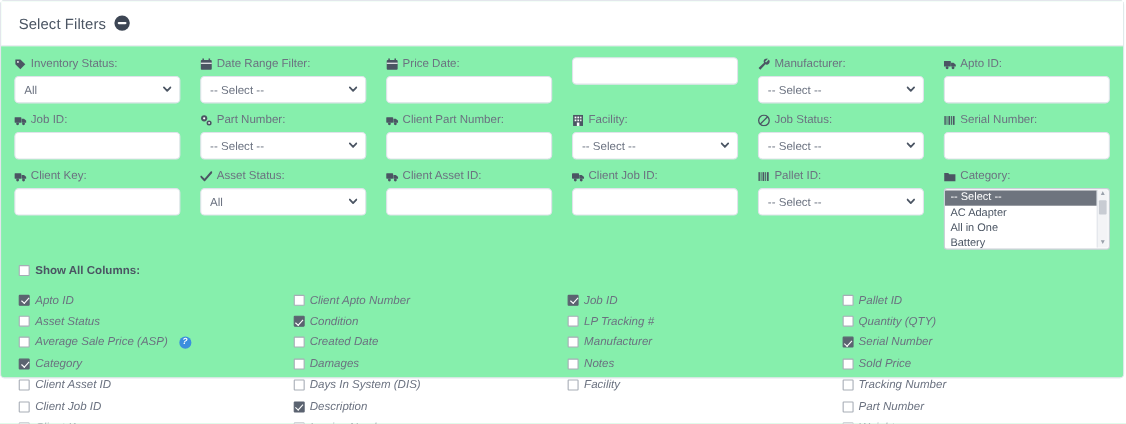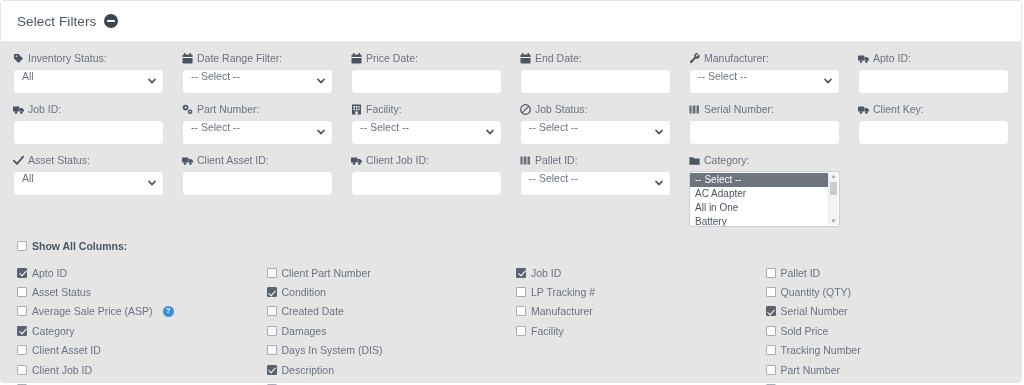--- a/index.html
+++ b/index.html
@@ -10,25 +10,25 @@
   body {
     width: 1024px;
     height: 385px;
     font-family: "Liberation Sans", sans-serif;
     font-size: 11px;
     color: #58616e;
     overflow: hidden;
   }
   .panel {
     width: 1022px;
-    height: 383px;
+    height: 344px;
     border: 1px solid #e3e6ec;
     border-radius: 4px;
     box-sizing: border-box;
-    background: #e5e5e5;
+    background: #86efac;
     display: flex;
     flex-direction: column;
   }
   .panel-header {
     height: 41px;
     min-height: 41px;
     background: #ffffff;
     border-bottom: 1px solid #e9ebf0;
     display: flex;
     align-items: center;
@@ -101,21 +101,21 @@
     height: 25px;
     box-sizing: border-box;
     border: 1px solid #dfe3ea;
     border-radius: 4px;
     background: #ffffff;
     font-family: "Liberation Sans", sans-serif;
     font-size: 10.5px;
     color: #6b7280;
     padding: 0 8px;
     display: flex;
-    align-items: flex-start;
+    align-items: center;
     position: relative;
     outline: none;
   }
   .ctrl.select { padding-right: 20px; }
   .ctrl .chev {
     position: absolute;
     right: 7px;
     top: 50%;
     width: 8px;
     height: 8px;
@@ -199,20 +199,21 @@
     display: grid;
     grid-template-columns: repeat(4, 1fr);
     column-gap: 10px;
   }
   .col-list { display: flex; flex-direction: column; }
   .cb-row {
     display: flex;
     align-items: center;
     gap: 5px;
     height: 19.4px;
+    font-style: italic;
   }
   .cb-label {
     font-size: 10.5px;
     color: #6b7280;
     white-space: nowrap;
   }
   .cb {
     width: 10px;
     height: 10px;
     box-sizing: border-box;
@@ -318,31 +319,20 @@
                 <rect x="7.6" y="0" width="1.4" height="2.6" fill="currentColor"></rect>
               </svg>
             </span>
             <span>Price Date:</span>
           </div>
           <div class="ctrl">
             <span class="ctrl-text"></span>
           </div>
         </div>
         <div class="field">
-          <div class="field-label">
-            <span class="lbl-icon">
-              <svg width="11" height="11" viewBox="0 0 11 11">
-                <rect x="0.5" y="1.5" width="10" height="9" rx="1" fill="currentColor"></rect>
-                <rect x="0.5" y="4" width="10" height="1" fill="#fff"></rect>
-                <rect x="2" y="0" width="1.4" height="2.6" fill="currentColor"></rect>
-                <rect x="7.6" y="0" width="1.4" height="2.6" fill="currentColor"></rect>
-              </svg>
-            </span>
-            <span>End Date:</span>
-          </div>
           <div class="ctrl">
             <span class="ctrl-text"></span>
           </div>
         </div>
         <div class="field">
           <div class="field-label">
             <span class="lbl-icon">
               <svg width="11" height="11" viewBox="0 0 11 11">
                 <path d="M10 1.2 7.4 3.8l-.9-.9L9.1.3C8.1-.1 6.8.1 6 .9c-.9.9-1 2.2-.4 3.2L.6 8.8l1.6 1.6 4.6-4.9c1 .5 2.3.4 3.1-.5.8-.8 1-2 .6-2.9z" fill="currentColor"></path>
               </svg>
@@ -402,20 +392,36 @@
             </span>
             <span>Part Number:</span>
           </div>
           <div class="ctrl select">
             <span class="ctrl-text">-- Select --</span>
             <span class="chev">
               <svg width="8" height="8" viewBox="0 0 8 8">
                 <path d="M1 2.4 4 5.6 7 2.4" fill="none" stroke="currentColor" stroke-width="1.6" stroke-linecap="round" stroke-linejoin="round"></path>
               </svg>
             </span>
+          </div>
+        </div>
+        <div class="field">
+          <div class="field-label">
+            <span class="lbl-icon">
+              <svg width="11" height="11" viewBox="0 0 11 11">
+                <rect x="0" y="2.5" width="6.4" height="5" rx=".6" fill="currentColor"></rect>
+                <path d="M6.6 4h2.2L11 5.8v1.7H6.6z" fill="currentColor"></path>
+                <circle cx="3" cy="8.6" r="1.3" fill="currentColor"></circle>
+                <circle cx="8.4" cy="8.6" r="1.3" fill="currentColor"></circle>
+              </svg>
+            </span>
+            <span>Client Part Number:</span>
+          </div>
+          <div class="ctrl">
+            <span class="ctrl-text"></span>
           </div>
         </div>
         <div class="field">
           <div class="field-label">
             <span class="lbl-icon">
               <svg width="11" height="11" viewBox="0 0 11 11">
                 <rect x="1" y="0.5" width="9" height="10" fill="currentColor"></rect>
                 <rect x="2.4" y="2" width="1.6" height="1.6" fill="#fff"></rect>
                 <rect x="4.9" y="2" width="1.6" height="1.6" fill="#fff"></rect>
                 <rect x="7.4" y="2" width="1.2" height="1.6" fill="#fff"></rect>
@@ -618,21 +624,21 @@
               <span class="cb-label">Client Job ID</span>
             </div>
             <div class="cb-row">
               <span class="cb"></span>
               <span class="cb-label">Client Key</span>
             </div>
           </div>
           <div class="col-list">
             <div class="cb-row">
               <span class="cb"></span>
-              <span class="cb-label">Client Part Number</span>
+              <span class="cb-label">Client Apto Number</span>
             </div>
             <div class="cb-row">
               <span class="cb checked"></span>
               <span class="cb-label">Condition</span>
             </div>
             <div class="cb-row">
               <span class="cb"></span>
               <span class="cb-label">Created Date</span>
             </div>
             <div class="cb-row">
@@ -660,20 +666,24 @@
             <div class="cb-row">
               <span class="cb"></span>
               <span class="cb-label">LP Tracking #</span>
             </div>
             <div class="cb-row">
               <span class="cb"></span>
               <span class="cb-label">Manufacturer</span>
             </div>
             <div class="cb-row">
               <span class="cb"></span>
+              <span class="cb-label">Notes</span>
+            </div>
+            <div class="cb-row">
+              <span class="cb"></span>
               <span class="cb-label">Facility</span>
             </div>
           </div>
           <div class="col-list">
             <div class="cb-row">
               <span class="cb"></span>
               <span class="cb-label">Pallet ID</span>
             </div>
             <div class="cb-row">
               <span class="cb"></span>

